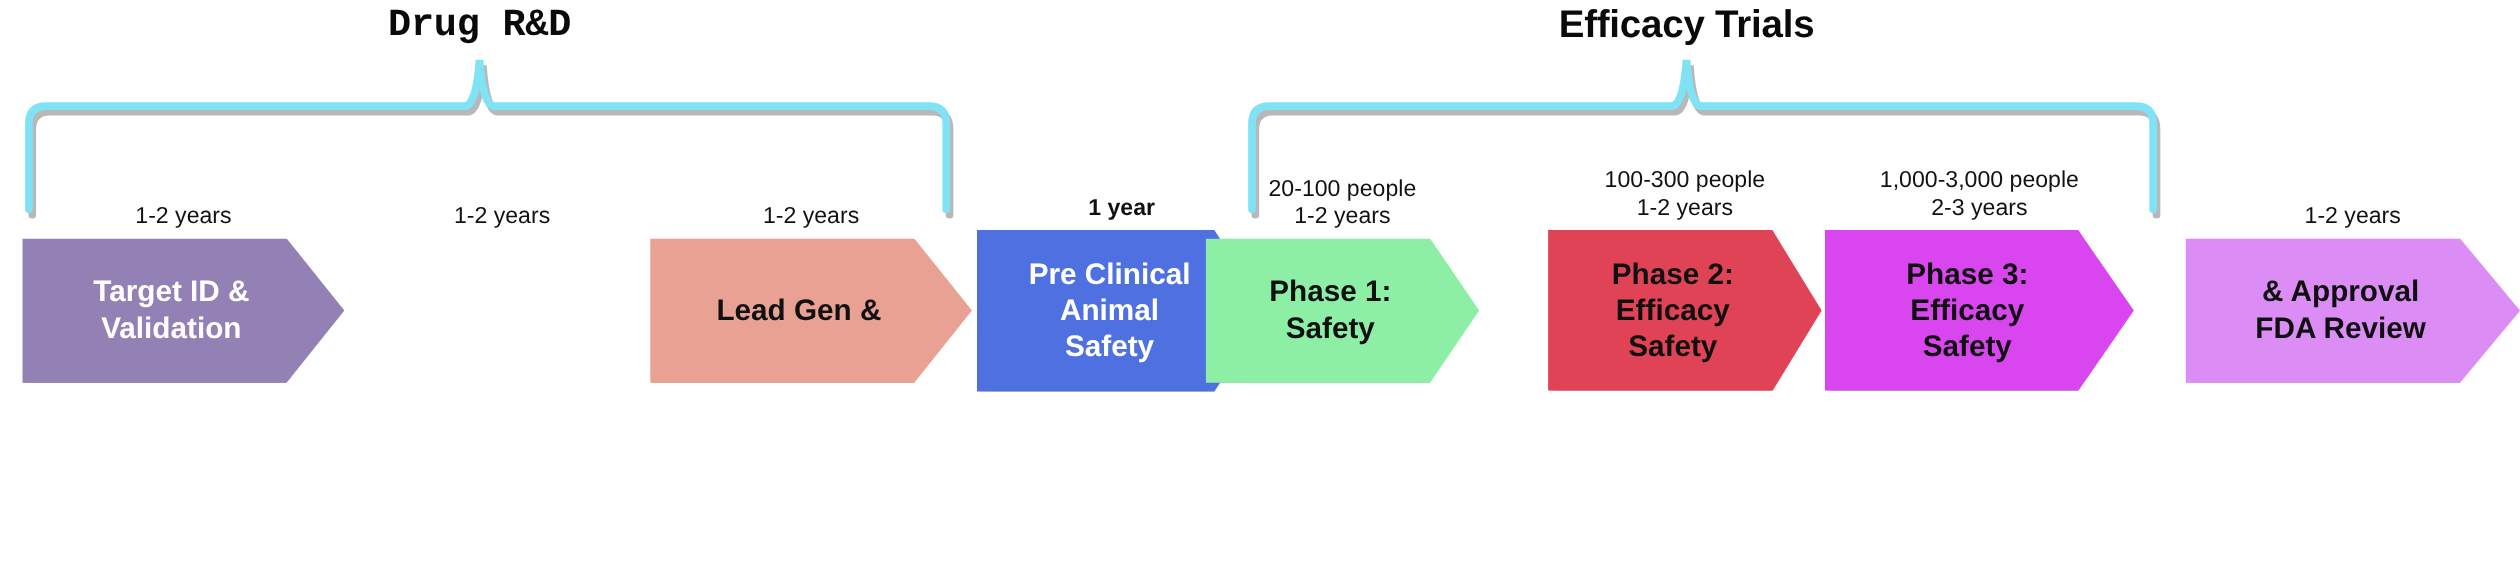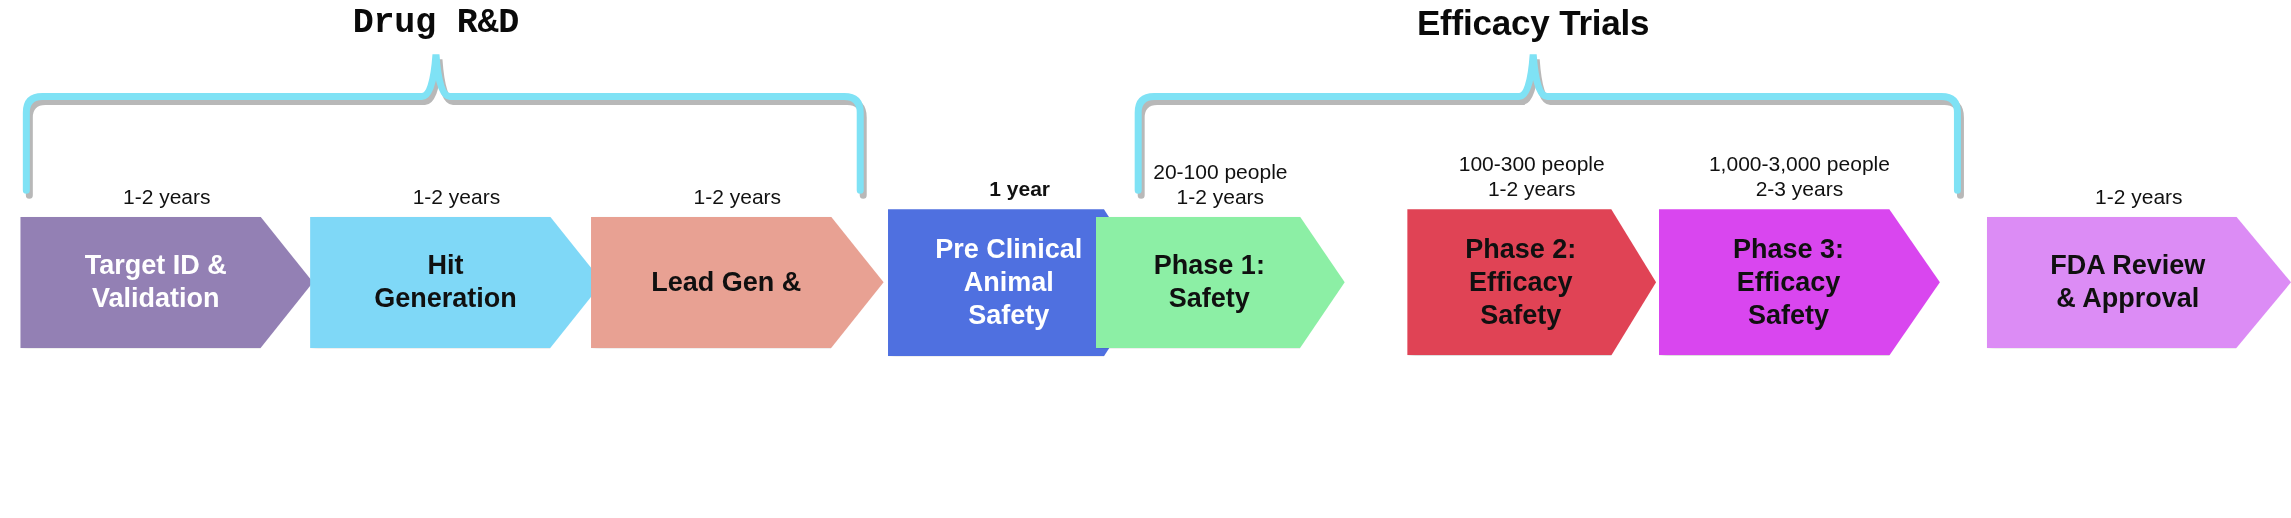--- a/index.html
+++ b/index.html
@@ -104,28 +104,20 @@
               <span class="ln">Target ID &amp;</span>
               <span class="ln">Validation</span>
             </div>
           </div>
         </div>
       </div>
       <div class="stage" style="left: 310.148px; width: 292.593px; height: 518px;">
         <div class="meta" style="top: 183.519px;">
           <span class="meta-line">1-2 years</span>
         </div>
-        <div class="chev-wrap" style="top: 216.519px; width: 292.593px; height: 131.667px;">
-          <div class="chev" style="background: rgb(127, 216, 247); clip-path: polygon(0% 0%, 82% 0%, 100% 50%, 82% 100%, 0% 100%);">
-            <div class="chev-label" style="color: rgb(16, 16, 16);">
-              <span class="ln">Hit</span>
-              <span class="ln">Generation</span>
-            </div>
-          </div>
-        </div>
       </div>
       <div class="stage" style="left: 591.037px; width: 292.593px; height: 518px;">
         <div class="meta" style="top: 183.519px;">
           <span class="meta-line">1-2 years</span>
         </div>
         <div class="chev-wrap" style="top: 216.519px; width: 292.593px; height: 131.667px;">
           <div class="chev" style="background: rgb(232, 161, 147); clip-path: polygon(0% 0%, 82% 0%, 100% 50%, 82% 100%, 0% 100%);">
             <div class="chev-label" style="color: rgb(16, 16, 16);">
               <span class="ln">Lead Gen &amp;</span>
             </div>
@@ -190,21 +182,21 @@
           </div>
         </div>
       </div>
       <div class="stage" style="left: 1986.7px; width: 304.296px; height: 518px;">
         <div class="meta" style="top: 183.519px;">
           <span class="meta-line">1-2 years</span>
         </div>
         <div class="chev-wrap" style="top: 216.519px; width: 304.296px; height: 131.667px;">
           <div class="chev" style="background: rgb(220, 140, 245); clip-path: polygon(0% 0%, 82% 0%, 100% 50%, 82% 100%, 0% 100%);">
             <div class="chev-label" style="color: rgb(16, 16, 16);">
+              <span class="ln">&amp; Approval</span>
               <span class="ln">FDA Review</span>
-              <span class="ln">&amp; Approval</span>
             </div>
           </div>
         </div>
       </div>
     </div>
   <div id="notes-layer"></div>
 </div>
 
 </body></html>

